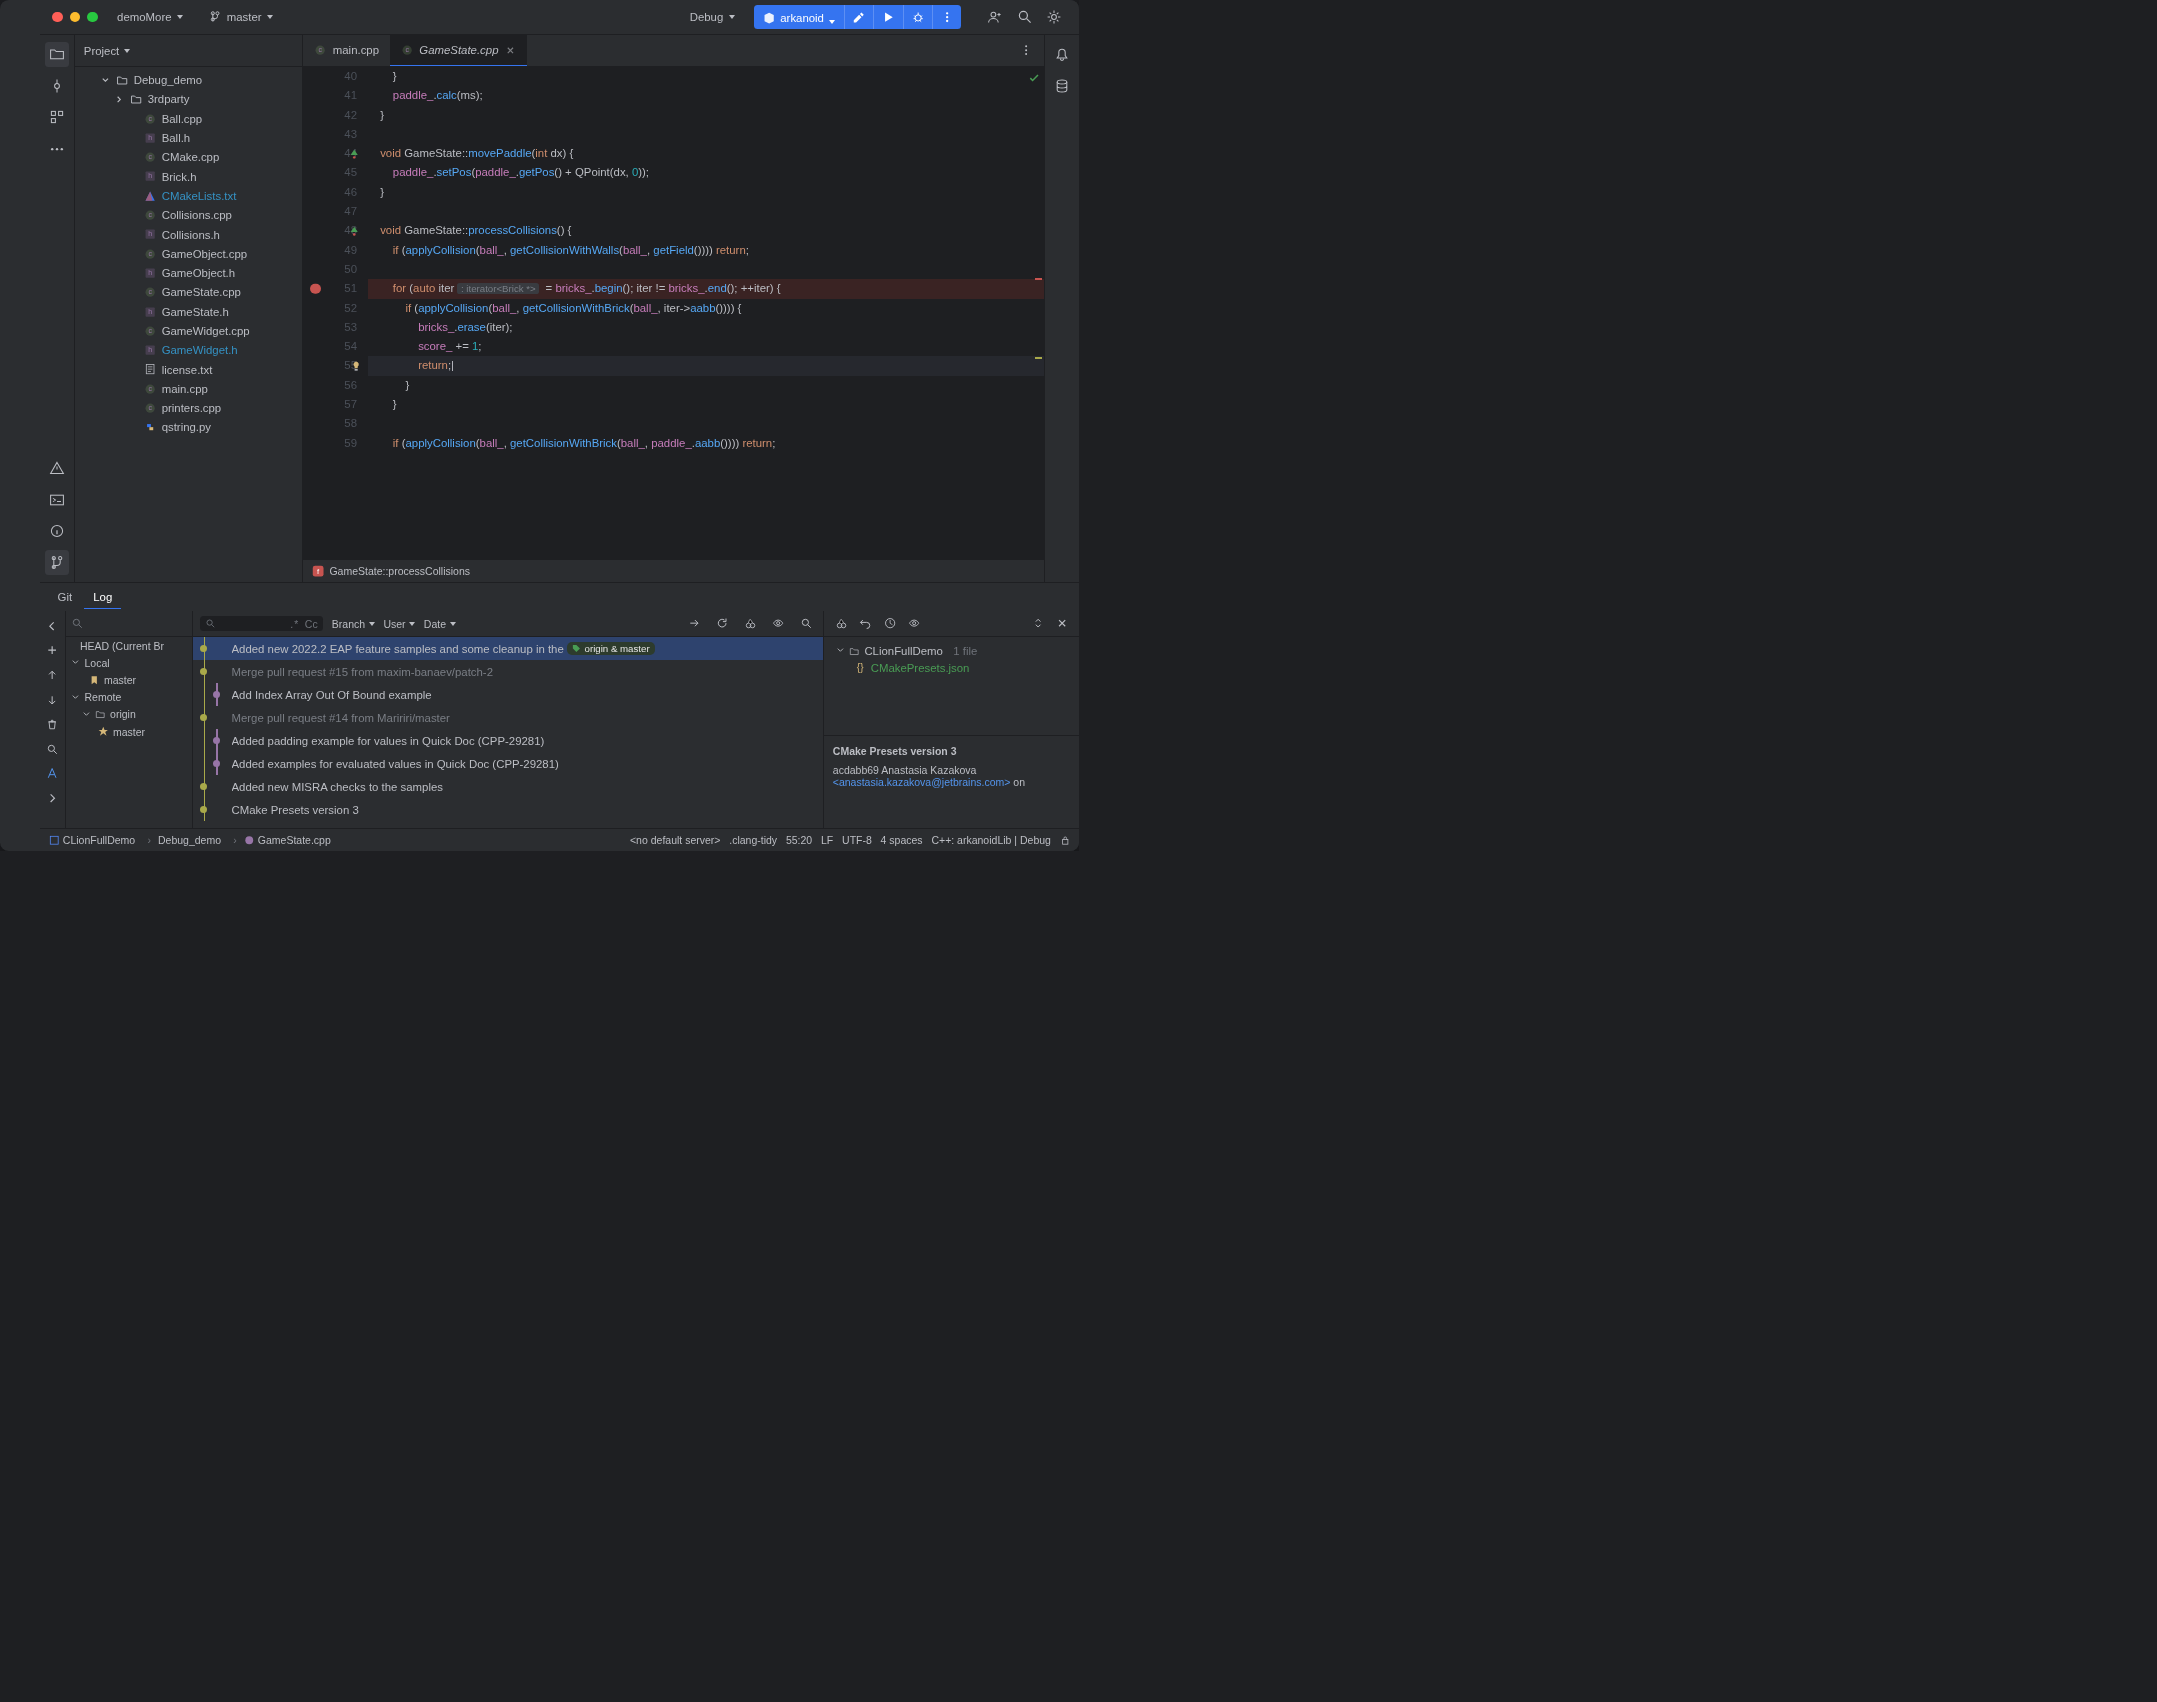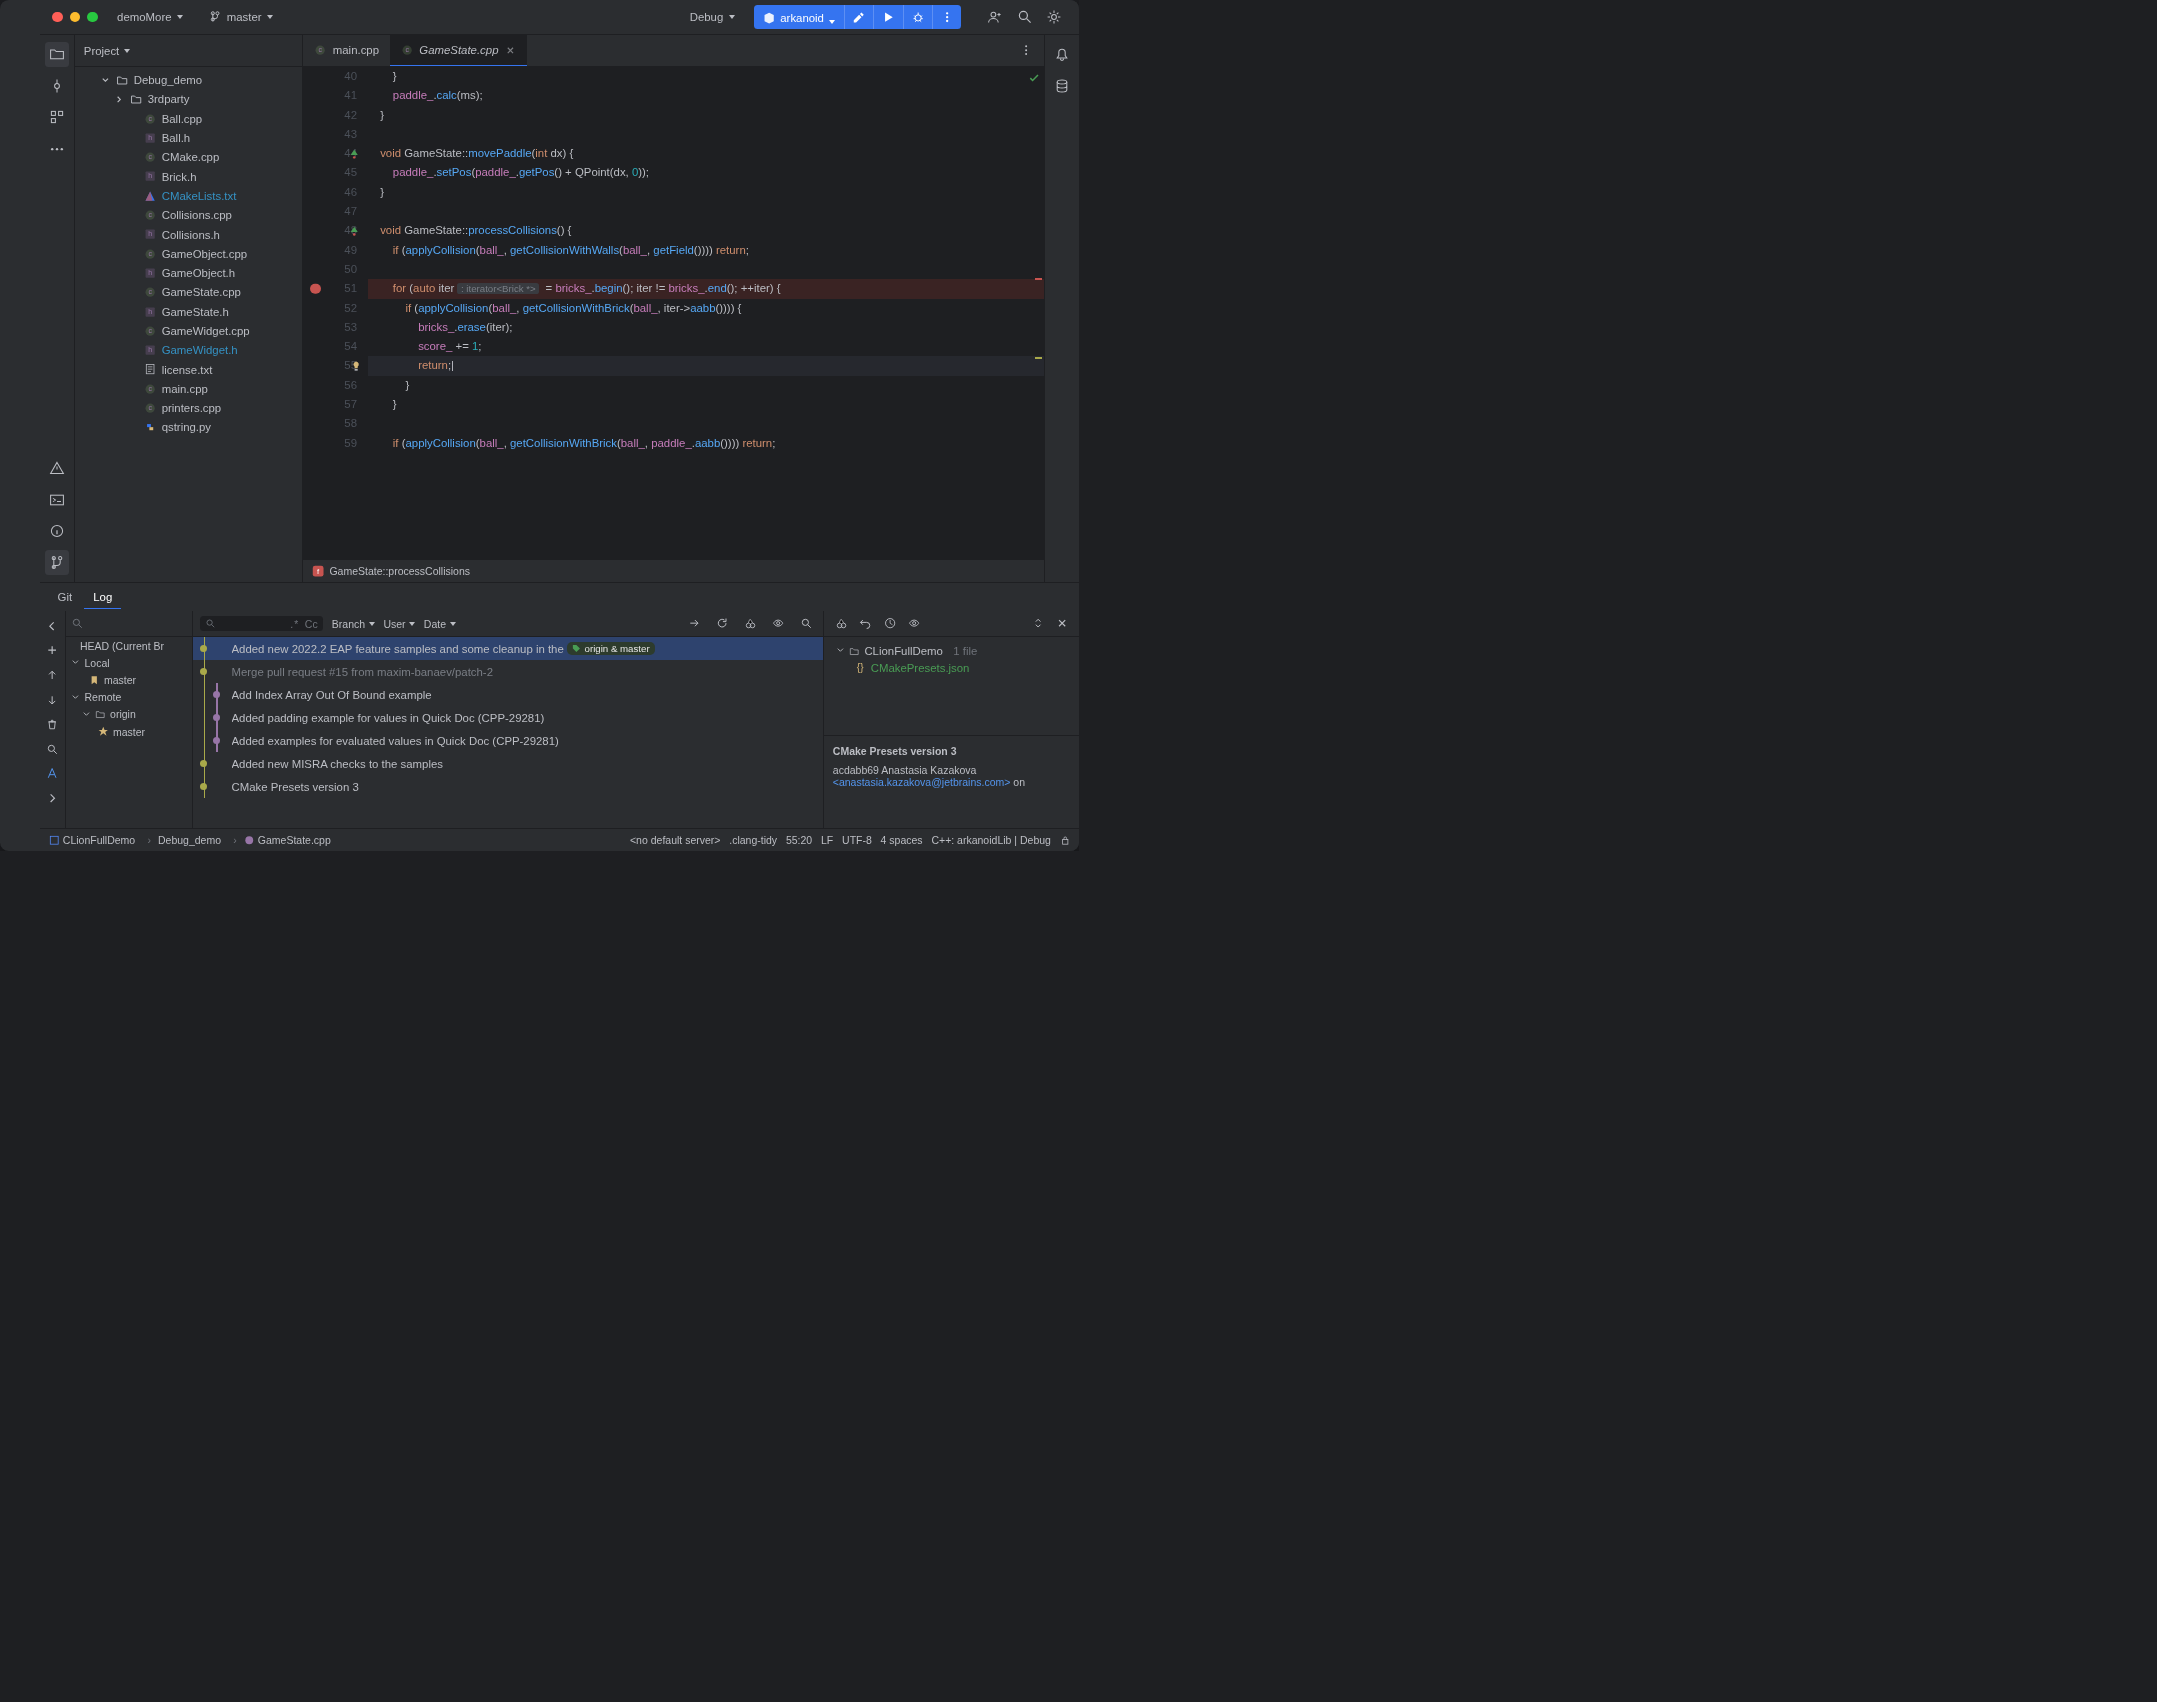--- a/index.html
+++ b/index.html
@@ -789,20 +789,27 @@
               <div class="commit-graph">
                 <div class="graph-line" style="left:7px;background:#a9a94a"></div>
                 <div class="graph-line" style="left:19.3px;background:#9775a7"></div>
                 <div class="graph-dot" style="left:16px;background:#9775a7"></div>
               </div>
               <span class="commit-msg ">Add Index Array Out Of Bound example</span>
             </div>
             <div class="commit-row">
               <div class="commit-graph">
                 <div class="graph-line" style="left:7px;background:#a9a94a"></div>
+                <div class="graph-dot" style="left:3.5px;background:#a9a94a"></div>
+              </div>
+              <span class="commit-msg merge">Merge pull request #14 from Maririri/master</span>
+            </div>
+            <div class="commit-row">
+              <div class="commit-graph">
+                <div class="graph-line" style="left:7px;background:#a9a94a"></div>
                 <div class="graph-line" style="left:19.3px;background:#9775a7"></div>
                 <div class="graph-dot" style="left:16px;background:#9775a7"></div>
               </div>
               <span class="commit-msg ">Added padding example for values in Quick Doc (CPP-29281)</span>
             </div>
             <div class="commit-row">
               <div class="commit-graph">
                 <div class="graph-line" style="left:7px;background:#a9a94a"></div>
                 <div class="graph-line" style="left:19.3px;background:#9775a7"></div>
                 <div class="graph-dot" style="left:16px;background:#9775a7"></div>

